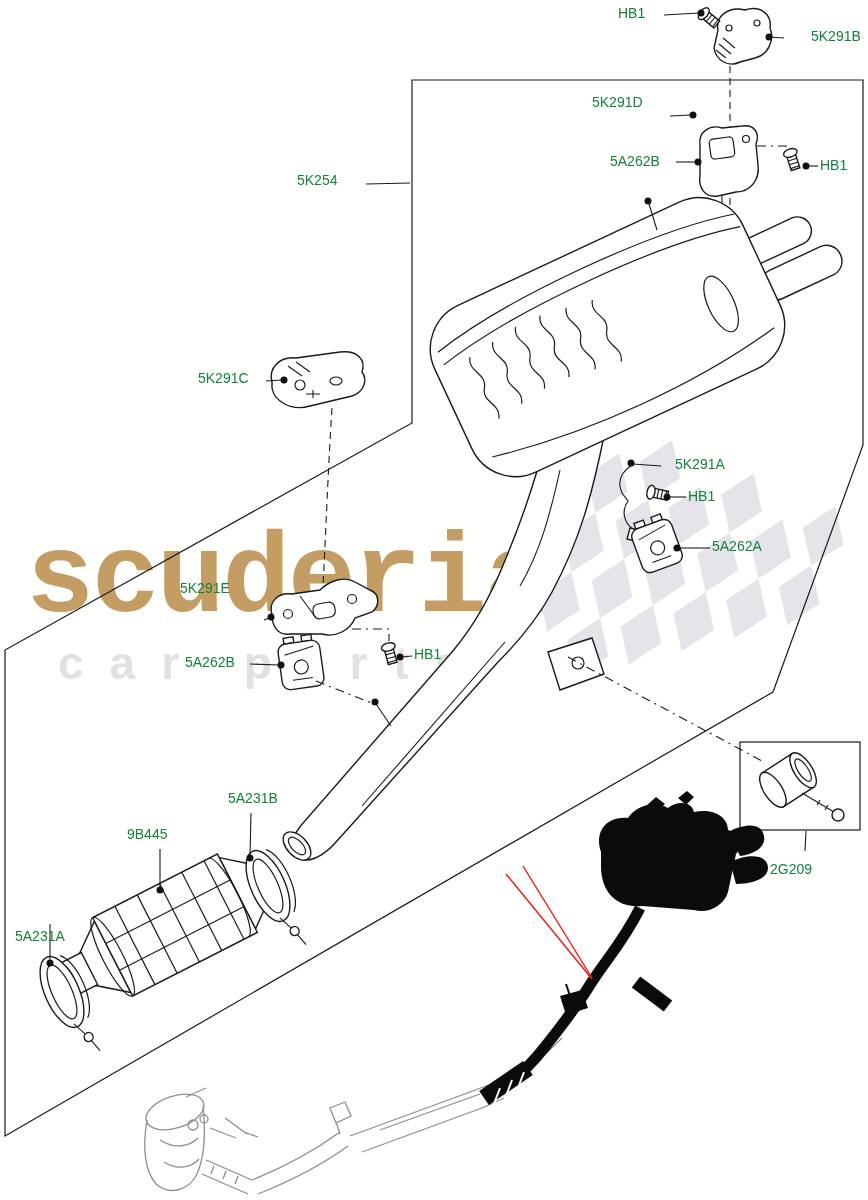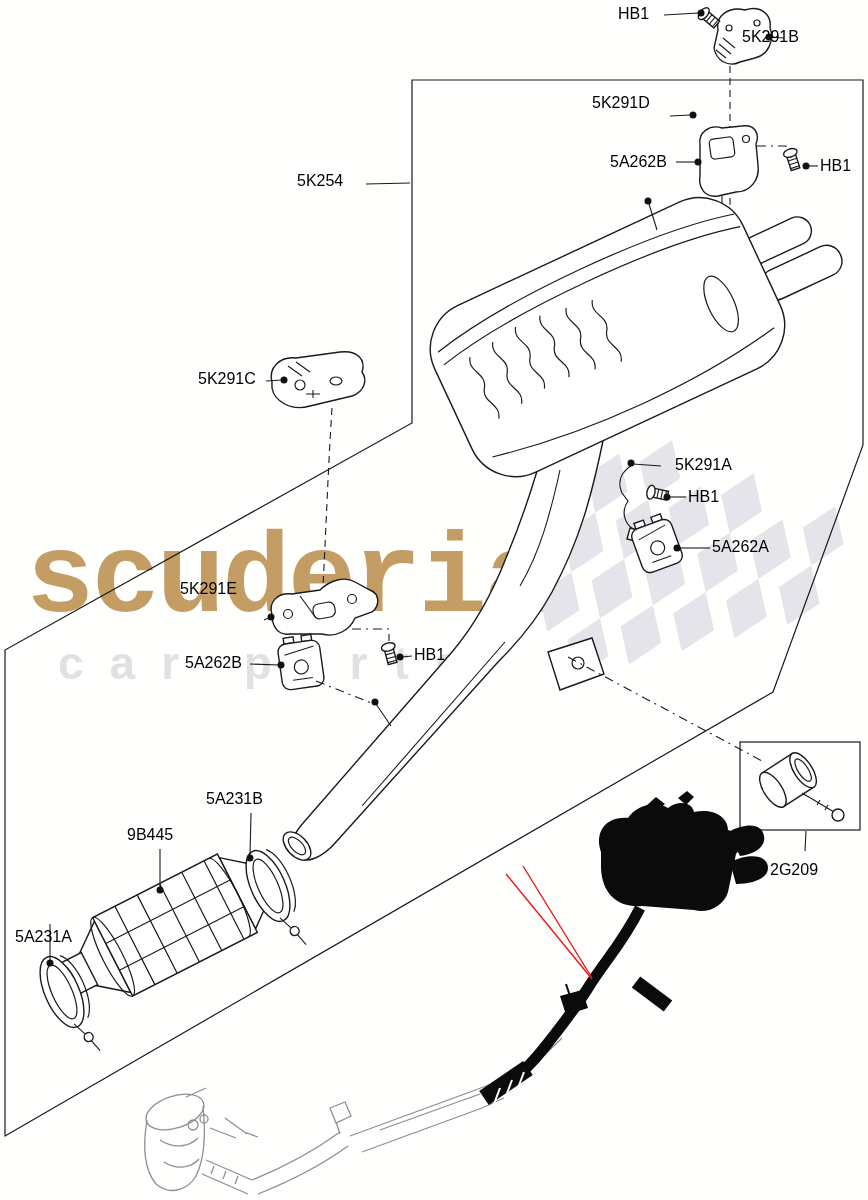--- a/index.html
+++ b/index.html
@@ -2,21 +2,21 @@
 <html><head>
 <meta charset="utf-8">
 <style>
   html,body{margin:0;padding:0;background:#ffffff;}
   .stage{position:relative;width:868px;height:1200px;background:#fffffe;overflow:hidden;
          font-family:"Liberation Sans",sans-serif;}
   .wm-main{position:absolute;left:26px;top:516px;font-size:114px;font-weight:bold;
            letter-spacing:-3px;color:#a16207;opacity:.62;user-select:none;font-family:Liberation Mono, monospace;}
   .wm-sub{position:absolute;left:58px;top:636px;font-size:46px;font-weight:bold;
           letter-spacing:26px;color:#dedede;opacity:.9;user-select:none;}
-  .lbl{position:absolute;font-size:16px;color:#000000;white-space:nowrap;}
+  .lbl{position:absolute;font-size:14px;color:#15803d;white-space:nowrap;}
   svg{position:absolute;left:0;top:0;}
   .part{fill:#ffffff;stroke:#1a1a1a;stroke-width:1.4;}
   .ln{fill:none;stroke:#1a1a1a;stroke-width:1.2;}
   .thin{fill:none;stroke:#1a1a1a;stroke-width:1.1;}
   .dot{fill:#111;stroke:none;}
   .dash{fill:none;stroke:#1a1a1a;stroke-width:1.1;stroke-dasharray:7 5;}
   .dashdot{fill:none;stroke:#1a1a1a;stroke-width:1.1;stroke-dasharray:9 5 2 5;}
   .red{fill:none;stroke:#f11414;stroke-width:1.4;}
   .gray{fill:none;stroke:#8f8f8f;stroke-width:1.3;}
   .blk{fill:#0b0b0b;stroke:none;}
@@ -254,30 +254,30 @@
         <circle class="dot" cx="250" cy="858" r="3.5"></circle>
       <path class="thin" d="M160,849 L160,888"></path>
         <circle class="dot" cx="160" cy="890" r="3.5"></circle>
       <path class="thin" d="M50,924 L50,961"></path>
         <circle class="dot" cx="50" cy="963" r="3.5"></circle>
       <path class="thin" d="M805,851 L806,831"></path>
     </g>
   </svg>
 
   <div class="lbl" style="left:618px;top:5px">HB1</div>
-  <div class="lbl" style="left:742px;top:28px">5K291B</div>
+  <div class="lbl" style="left:811px;top:28px">5K291B</div>
   <div class="lbl" style="left:592px;top:94px">5K291D</div>
   <div class="lbl" style="left:610px;top:153px">5A262B</div>
   <div class="lbl" style="left:820px;top:157px">HB1</div>
   <div class="lbl" style="left:297px;top:172px">5K254</div>
   <div class="lbl" style="left:198px;top:370px">5K291C</div>
   <div class="lbl" style="left:675px;top:456px">5K291A</div>
   <div class="lbl" style="left:688px;top:488px">HB1</div>
   <div class="lbl" style="left:712px;top:538px">5A262A</div>
   <div class="lbl" style="left:180px;top:580px">5K291E</div>
   <div class="lbl" style="left:185px;top:654px">5A262B</div>
   <div class="lbl" style="left:414px;top:646px">HB1</div>
-  <div class="lbl" style="left:206px;top:790px">5A231B</div>
+  <div class="lbl" style="left:228px;top:790px">5A231B</div>
   <div class="lbl" style="left:127px;top:826px">9B445</div>
   <div class="lbl" style="left:15px;top:928px">5A231A</div>
   <div class="lbl" style="left:770px;top:861px">2G209</div>
 
 </div>
 
 </body></html>

